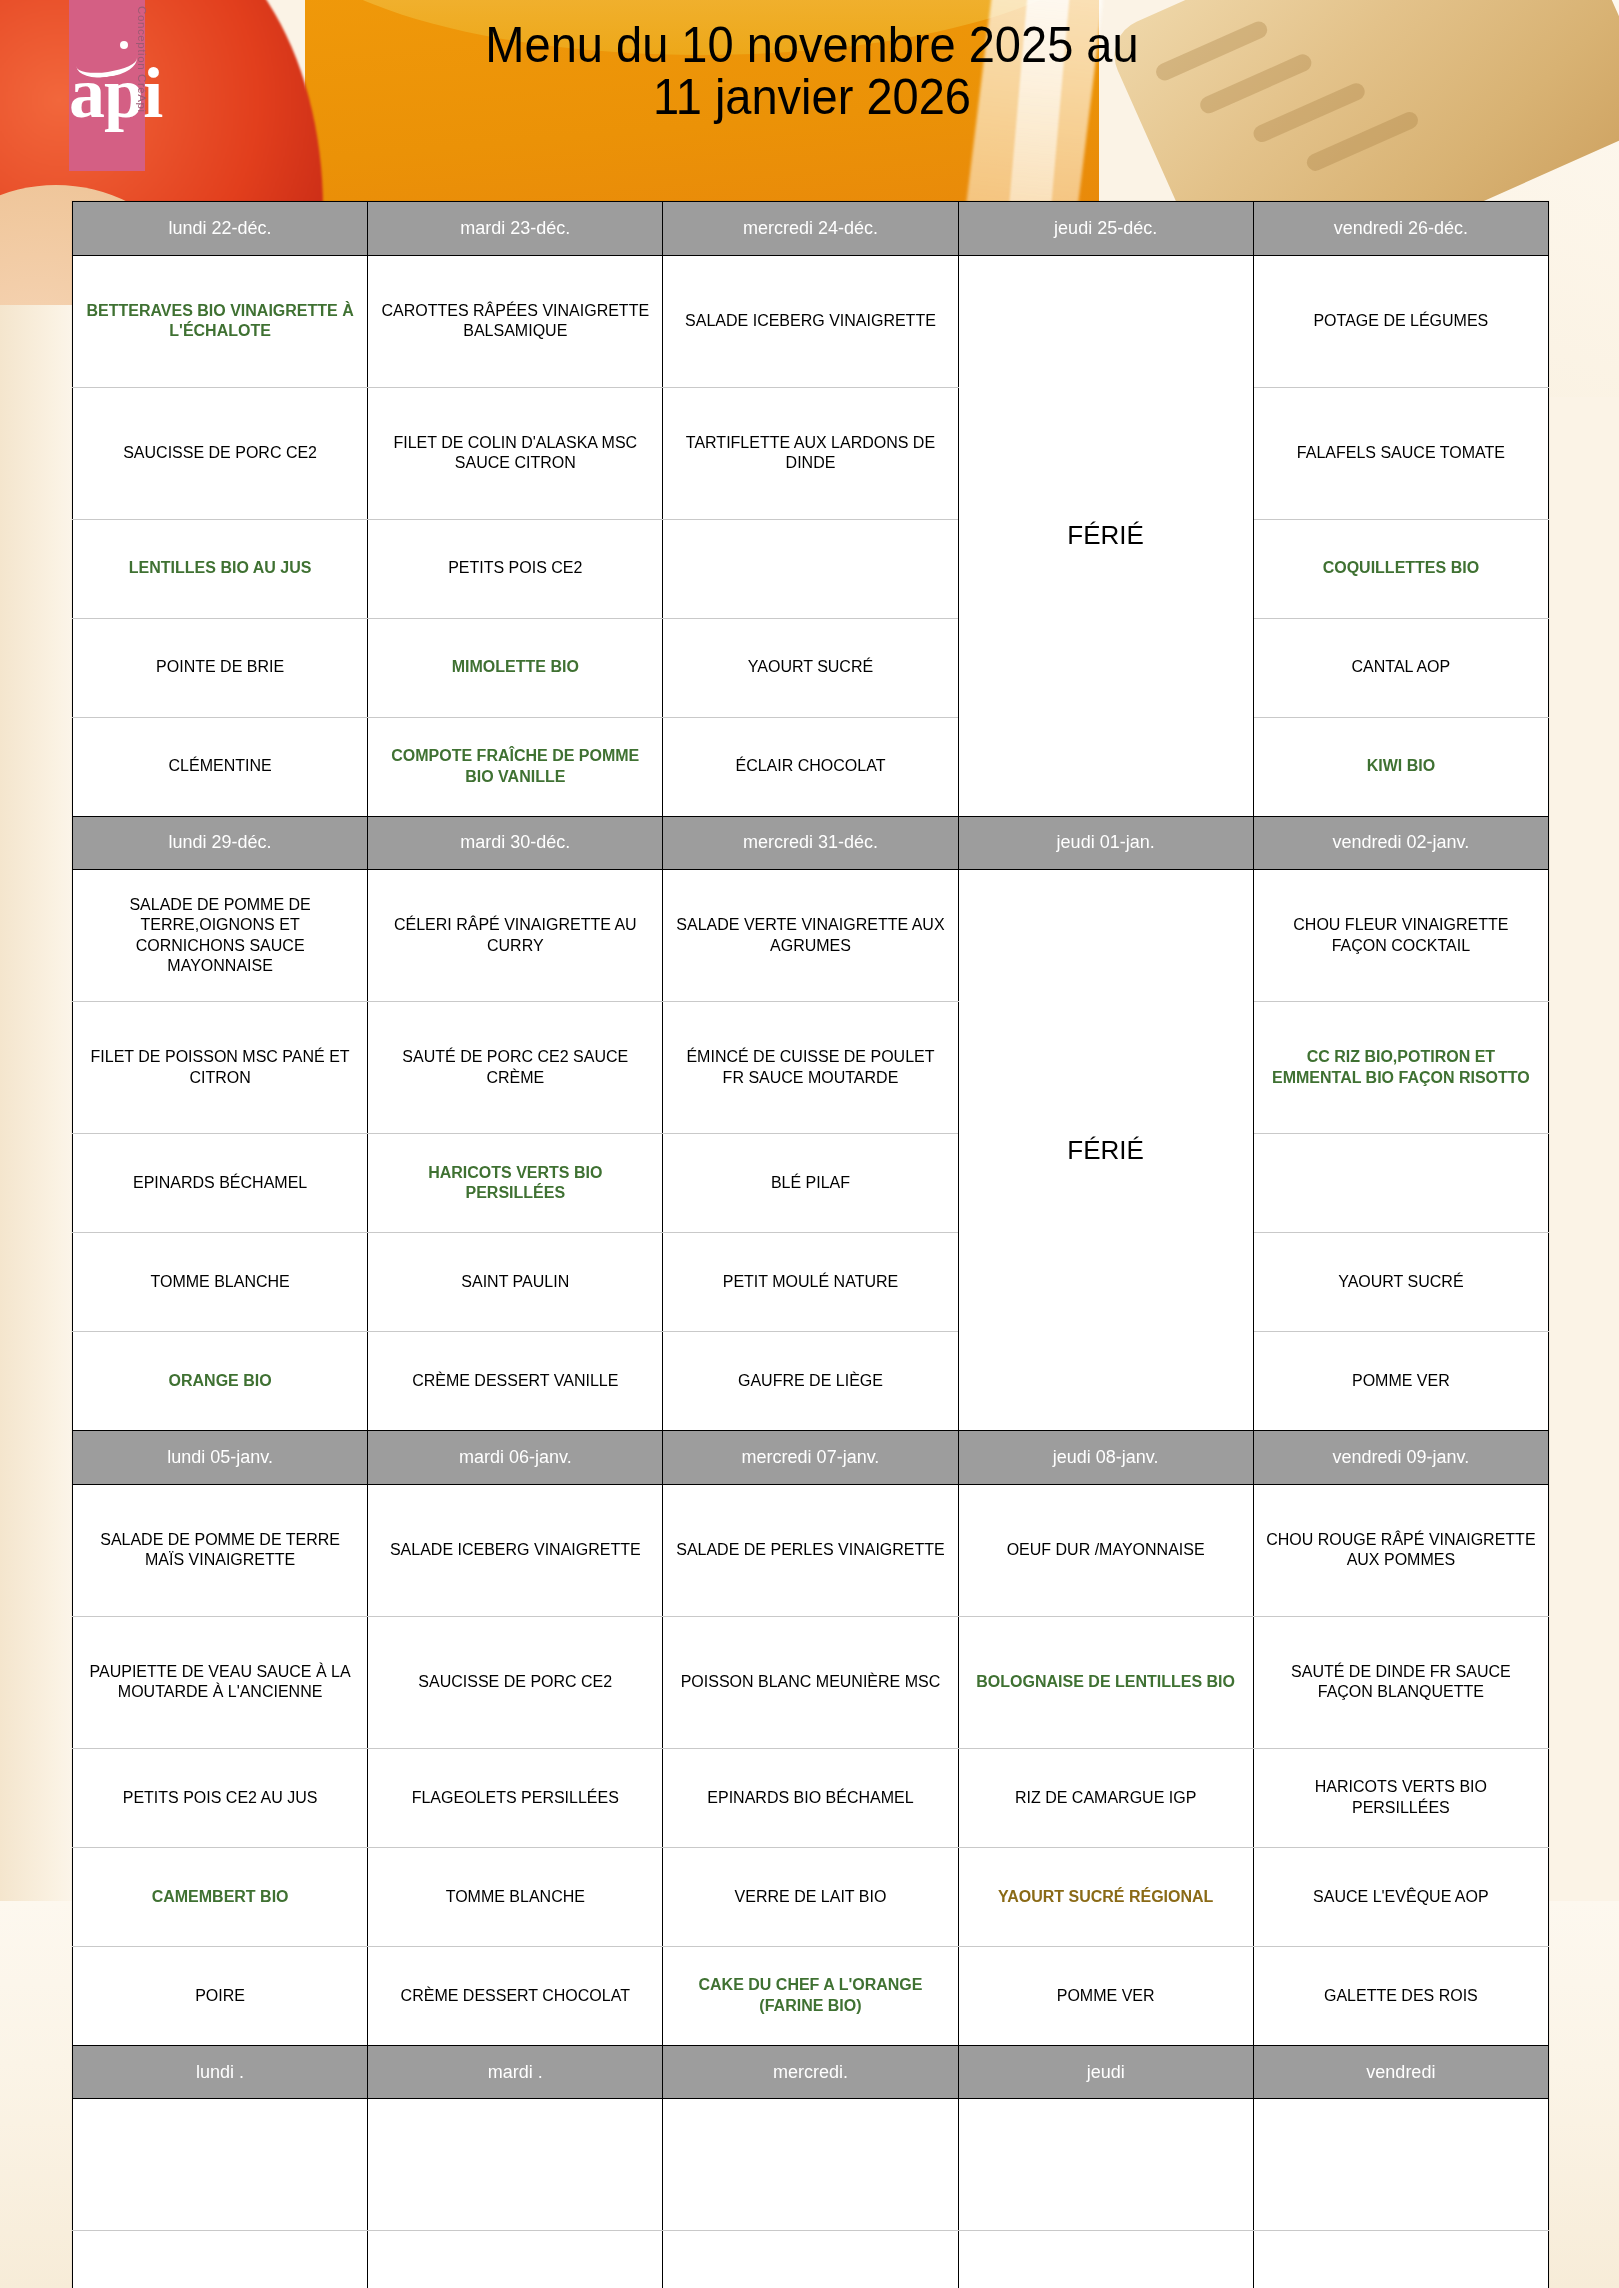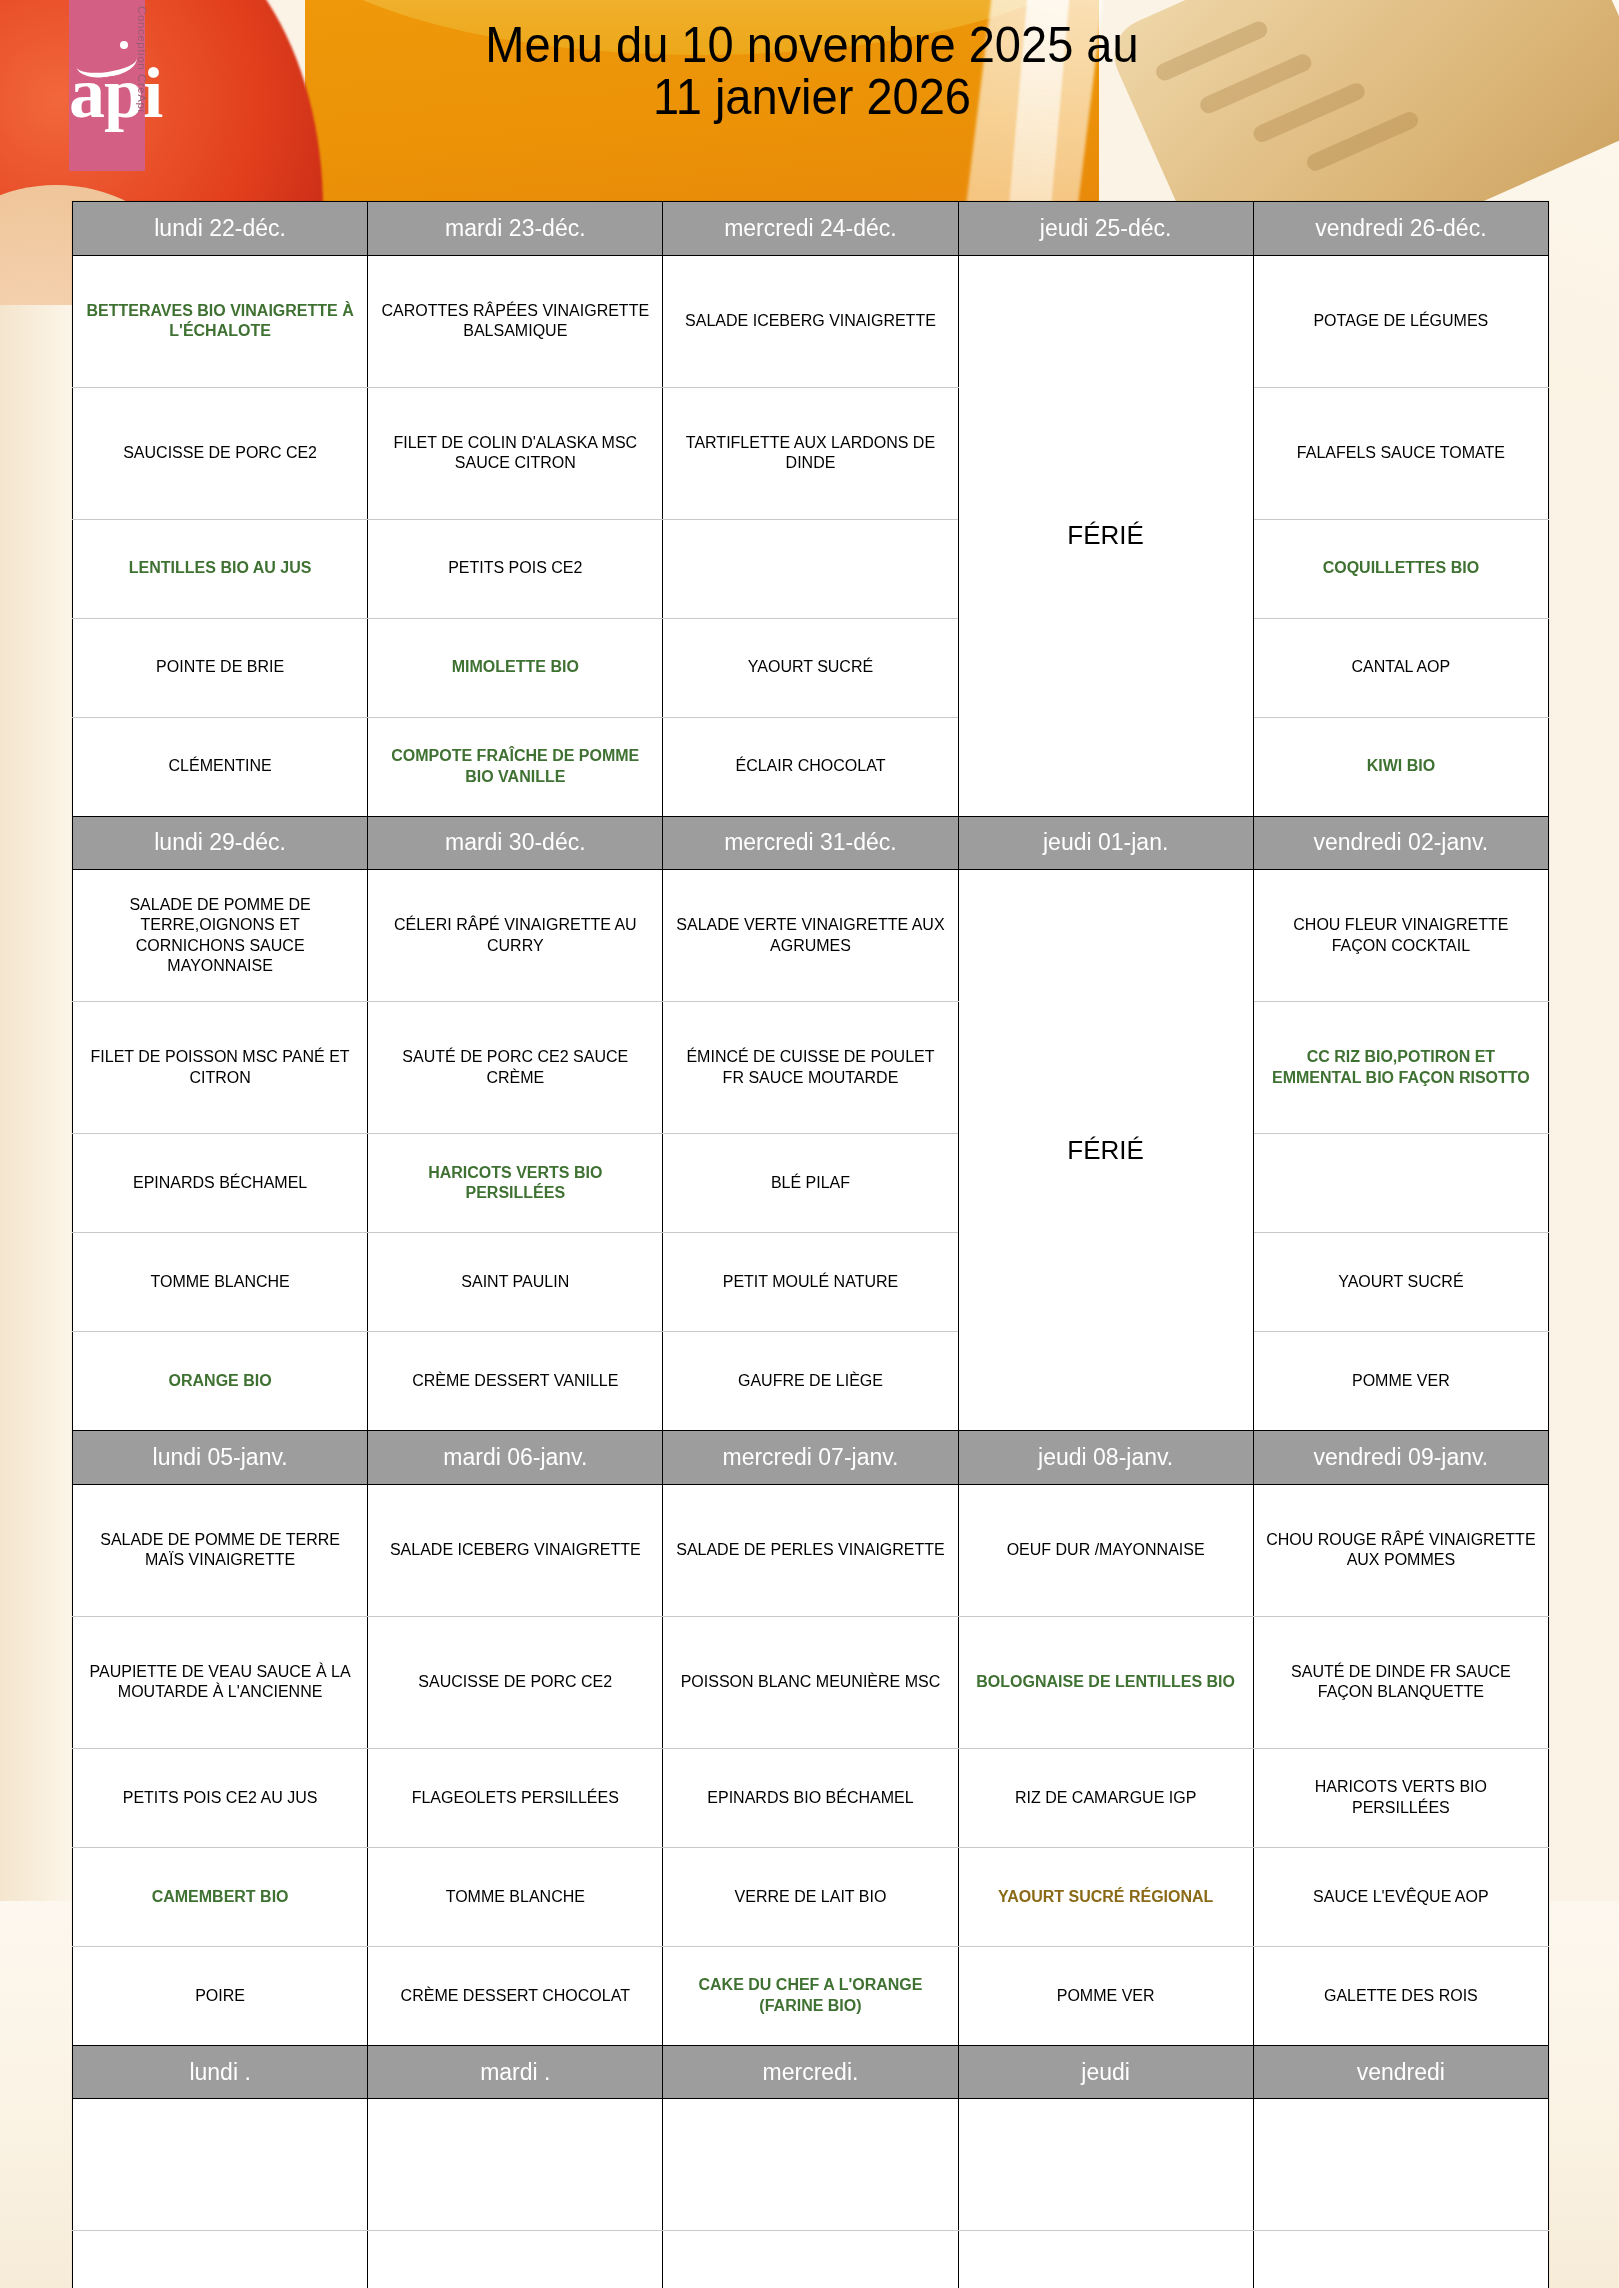--- a/index.html
+++ b/index.html
@@ -119,21 +119,21 @@
     background:#ffffff;
     box-shadow:0 0 0 0.9px rgba(0,0,0,.04);
   }
   table.menu{
     border-collapse:collapse;table-layout:fixed;width:1477px;
     background:#ffffff;
   }
   table.menu col{width:20%;}
   tr.dayrow th{
     background:#9d9d9d;color:#ffffff;
-    font-weight:400;font-size:23px;
+    font-weight:400;font-size:18px;
     text-align:center;vertical-align:middle;
     height:49px;padding:1.8px 5.5px;
     border-left:0.9px solid #000;border-right:0.9px solid #000;
     border-top:0.9px solid #000;border-bottom:0.9px solid #000;
   }
   tr.dayrow th:first-child{border-left:0.9px solid #000;}
   td.cell{
     border:0.9px solid #000;
     border-top:0.9px solid #b9b9b9;border-bottom:0.9px solid #b9b9b9;
     border-left:0.9px solid #000;border-right:0.9px solid #000;

